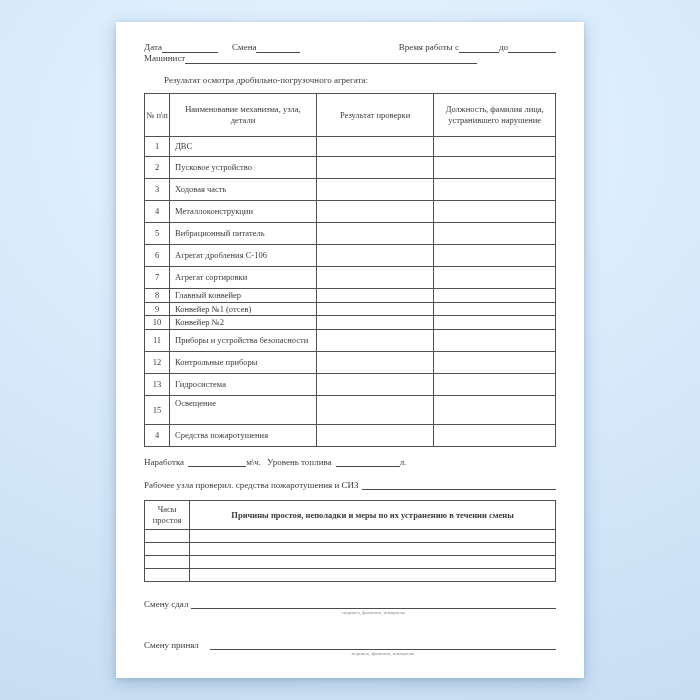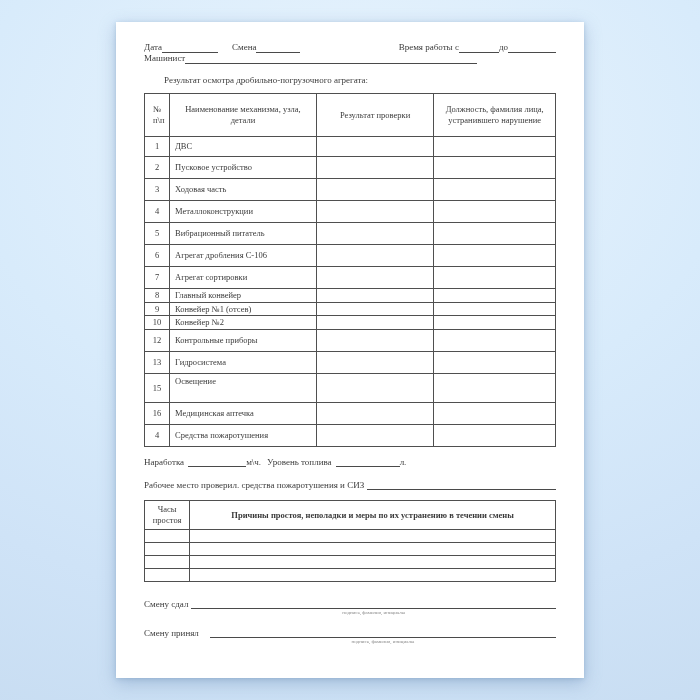--- a/index.html
+++ b/index.html
@@ -72,21 +72,21 @@
   .wline { margin-top: 12px; }
 
   .downtime { margin-top: 9px; }
   .downtime th { text-align: center; vertical-align: middle; height: 24px; font-weight: bold; padding: 2px 6px; }
   .downtime td { height: 10px; padding: 1px 4px; }
   .downtime col.c-hours { width: 11%; }
   .downtime col.c-causes { width: 89%; }
   .downtime th.hours { font-weight: normal; }
 
   .sig-row { display: flex; font-size: 9px; margin-top: 17px; white-space: nowrap; }
-  .sig-row.second { margin-top: 12px; gap: 8px; }
+  .sig-row.second { margin-top: 24px; gap: 8px; }
   .sig-block { flex: 1 1 auto; display: flex; flex-direction: column; margin-left: 3px; }
   .sig-line { border-bottom: 1px solid #4a4a4a; height: 9px; }
   .sig-caption {
     font-size: 5px; line-height: 7px; color: #8a8a8a;
     text-align: center; white-space: nowrap;
   }
 </style>
 </head>
 <body>
 
@@ -117,21 +117,21 @@
 
     <table class="inspection">
       <colgroup>
         <col class="c-num">
           <col class="c-name">
           <col class="c-res">
           <col class="c-duty">
       </colgroup>
       <thead>
         <tr>
-          <th style="padding:2px 8px">№ п\п</th>
+          <th style="padding:2px 1px">№ п\п</th>
           <th>Наименование механизма, узла, детали</th>
           <th>Результат проверки</th>
           <th>Должность, фамилия лица, устранившего нарушение</th>
         </tr>
       </thead>
       <tbody>
           <tr class="r1">
             <td class="num">1</td>
             <td class="name">ДВС</td>
             <td class="blank"></td>
@@ -184,41 +184,41 @@
             <td class="name">Конвейер №1 (отсев)</td>
             <td class="blank"></td>
             <td class="blank"></td>
           </tr>
           <tr class="r10">
             <td class="num">10</td>
             <td class="name">Конвейер №2</td>
             <td class="blank"></td>
             <td class="blank"></td>
           </tr>
+          <tr class="r11">
+            <td class="num">11</td>
+            <td class="name">Приборы и устройства безопасности</td>
+            <td class="blank"></td>
+            <td class="blank"></td>
+          </tr>
           <tr class="r12">
             <td class="num">12</td>
             <td class="name">Контрольные приборы</td>
             <td class="blank"></td>
             <td class="blank"></td>
           </tr>
           <tr class="r13">
             <td class="num">13</td>
             <td class="name">Гидросистема</td>
             <td class="blank"></td>
             <td class="blank"></td>
           </tr>
           <tr class="r15">
             <td class="num">15</td>
             <td class="name">Освещение</td>
-            <td class="blank"></td>
-            <td class="blank"></td>
-          </tr>
-          <tr class="r16">
-            <td class="num">16</td>
-            <td class="name">Медицинская аптечка</td>
             <td class="blank"></td>
             <td class="blank"></td>
           </tr>
           <tr class="r17">
             <td class="num">4</td>
             <td class="name">Средства пожаротушения</td>
             <td class="blank"></td>
             <td class="blank"></td>
           </tr>
         </tbody>
@@ -230,21 +230,21 @@
       <span class="ul" style="width:58px"></span>
       <span class="lbl">м\ч.</span>
       <span style="width:6px"></span>
       <span class="lbl">Уровень топлива</span>
       <span style="width:4px"></span>
       <span class="ul" style="width:64px"></span>
       <span class="lbl">л.</span>
     </div>
 
     <div class="frow wline">
-      <span class="lbl">Рабочее место проверил. средства пожаротушения и СИЗ</span>
+      <span class="lbl">Рабочее узла проверил. средства пожаротушения и СИЗ</span>
       <span style="width:3px"></span>
       <span class="ul grow"></span>
     </div>
 
     <table class="downtime">
       <colgroup>
           <col class="c-hours">
           <col class="c-causes">
         </colgroup>
       <thead>

